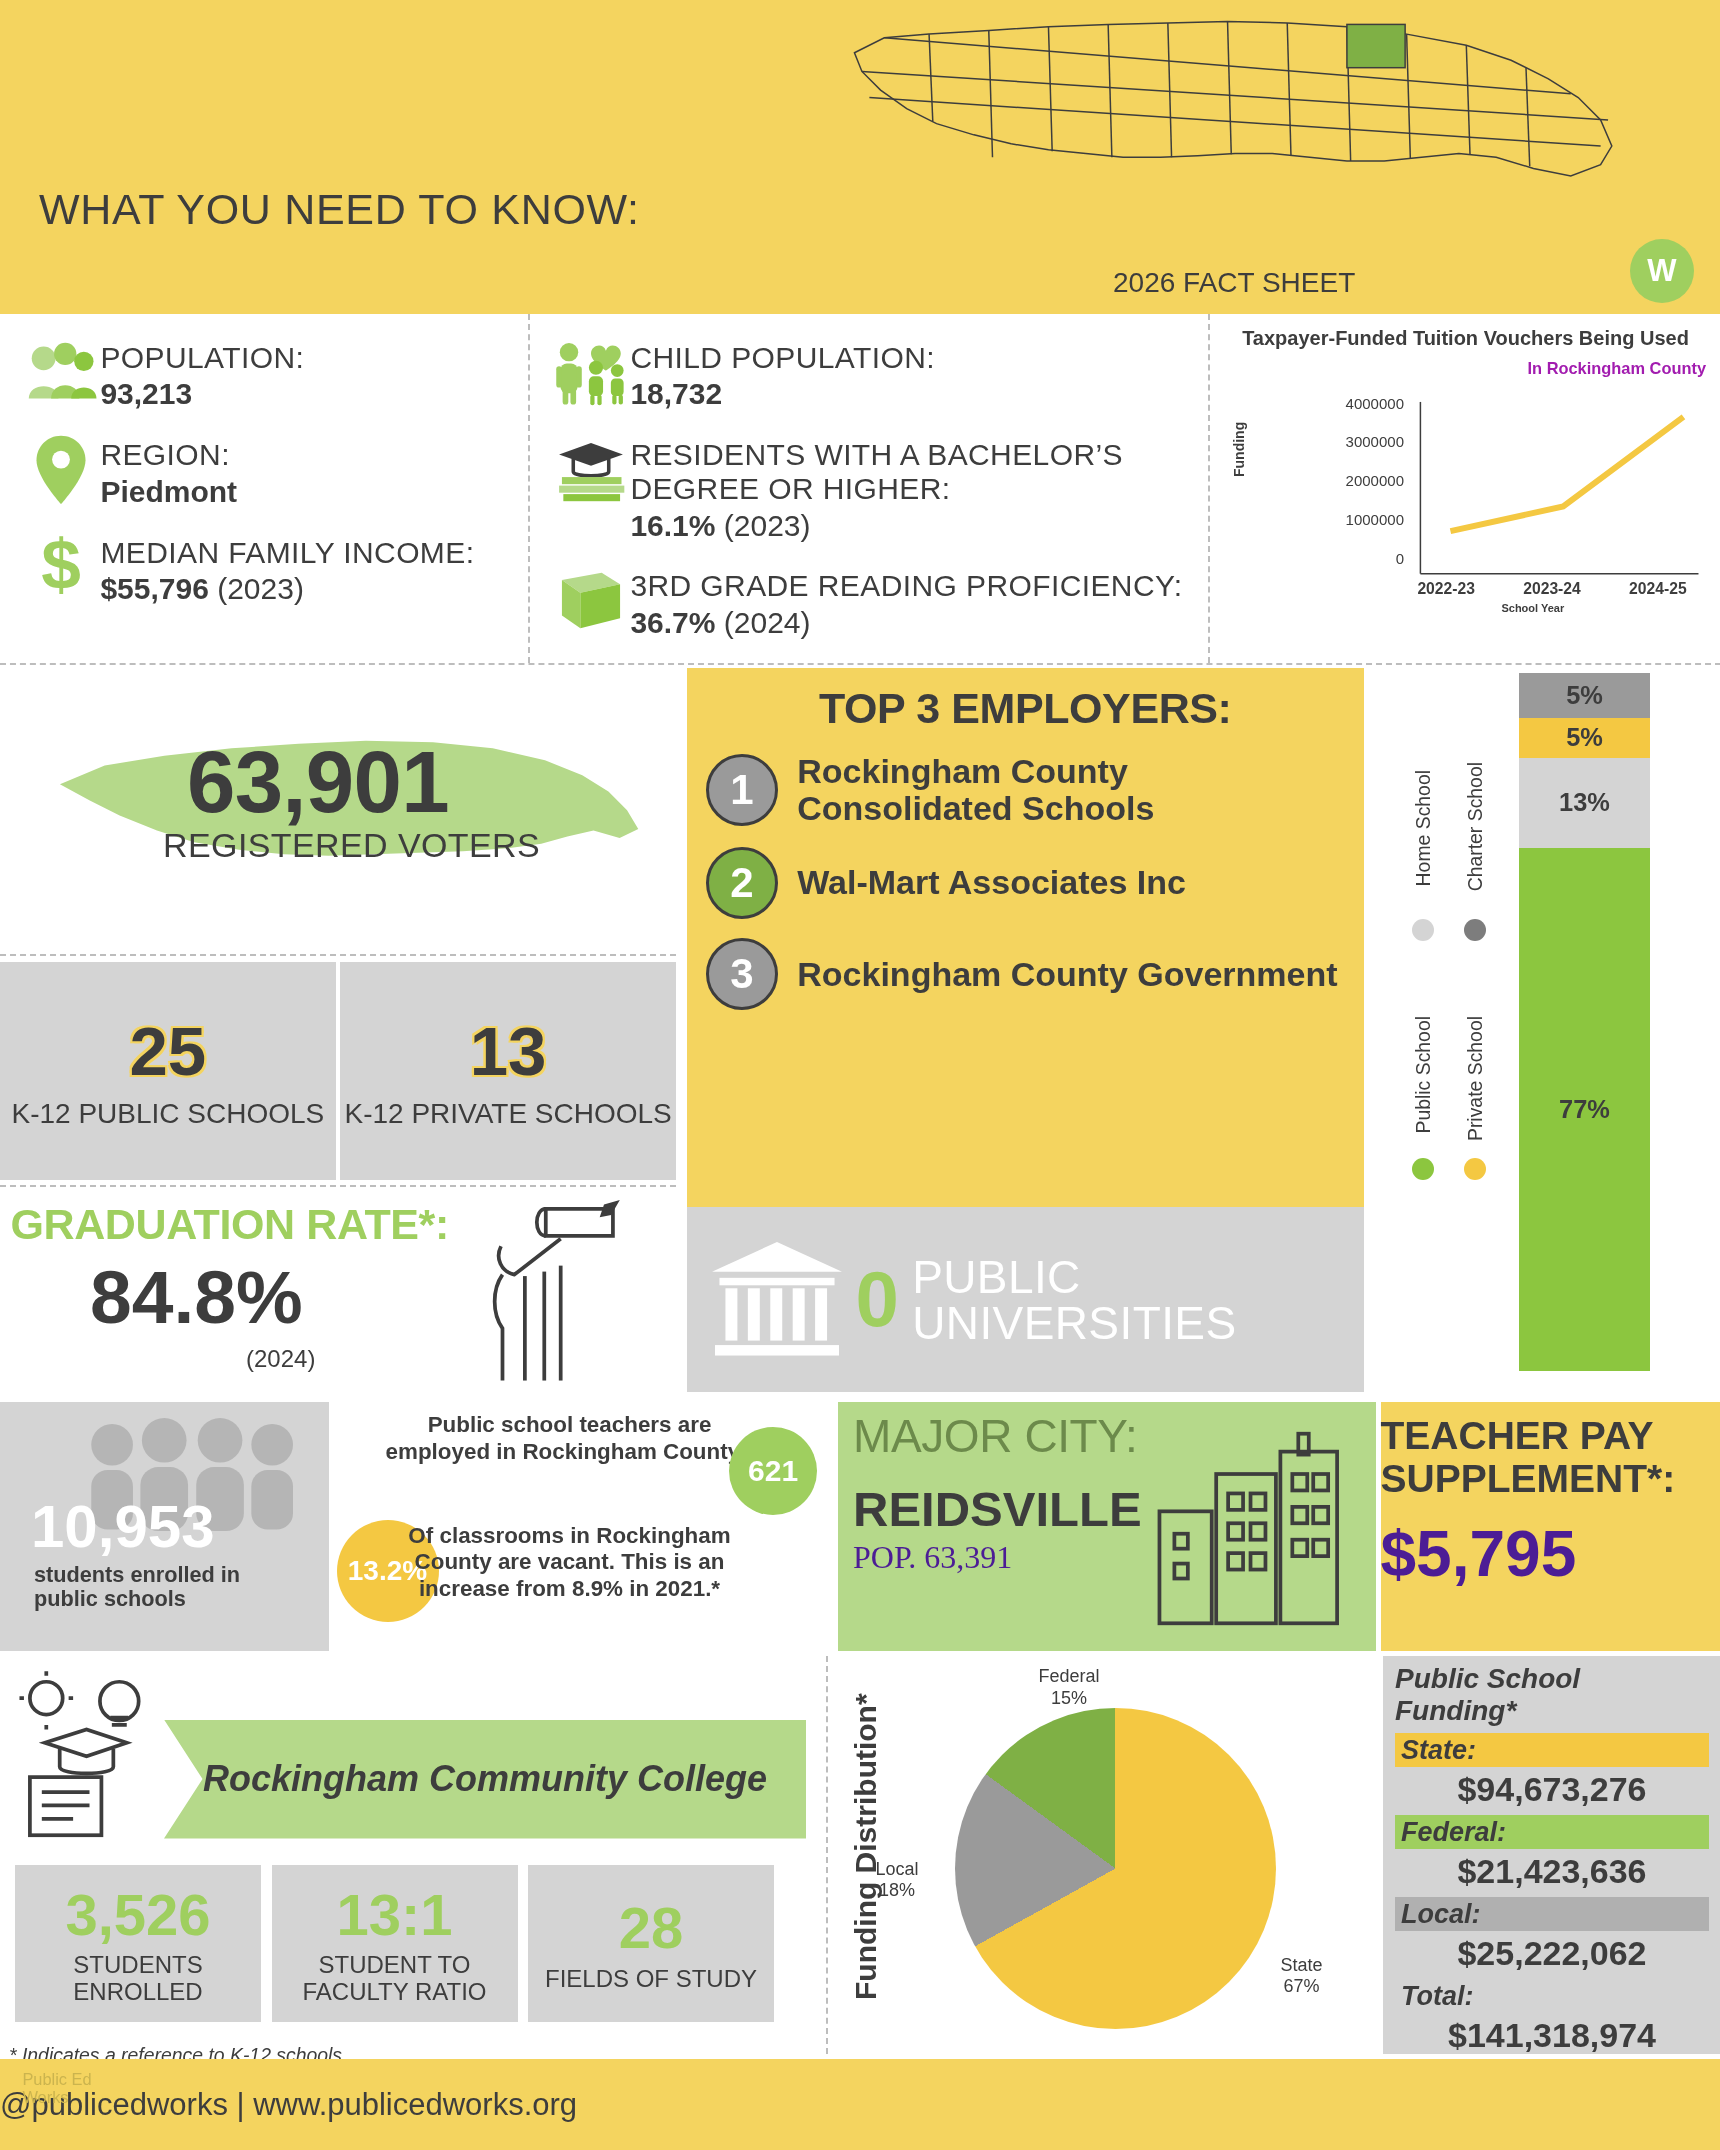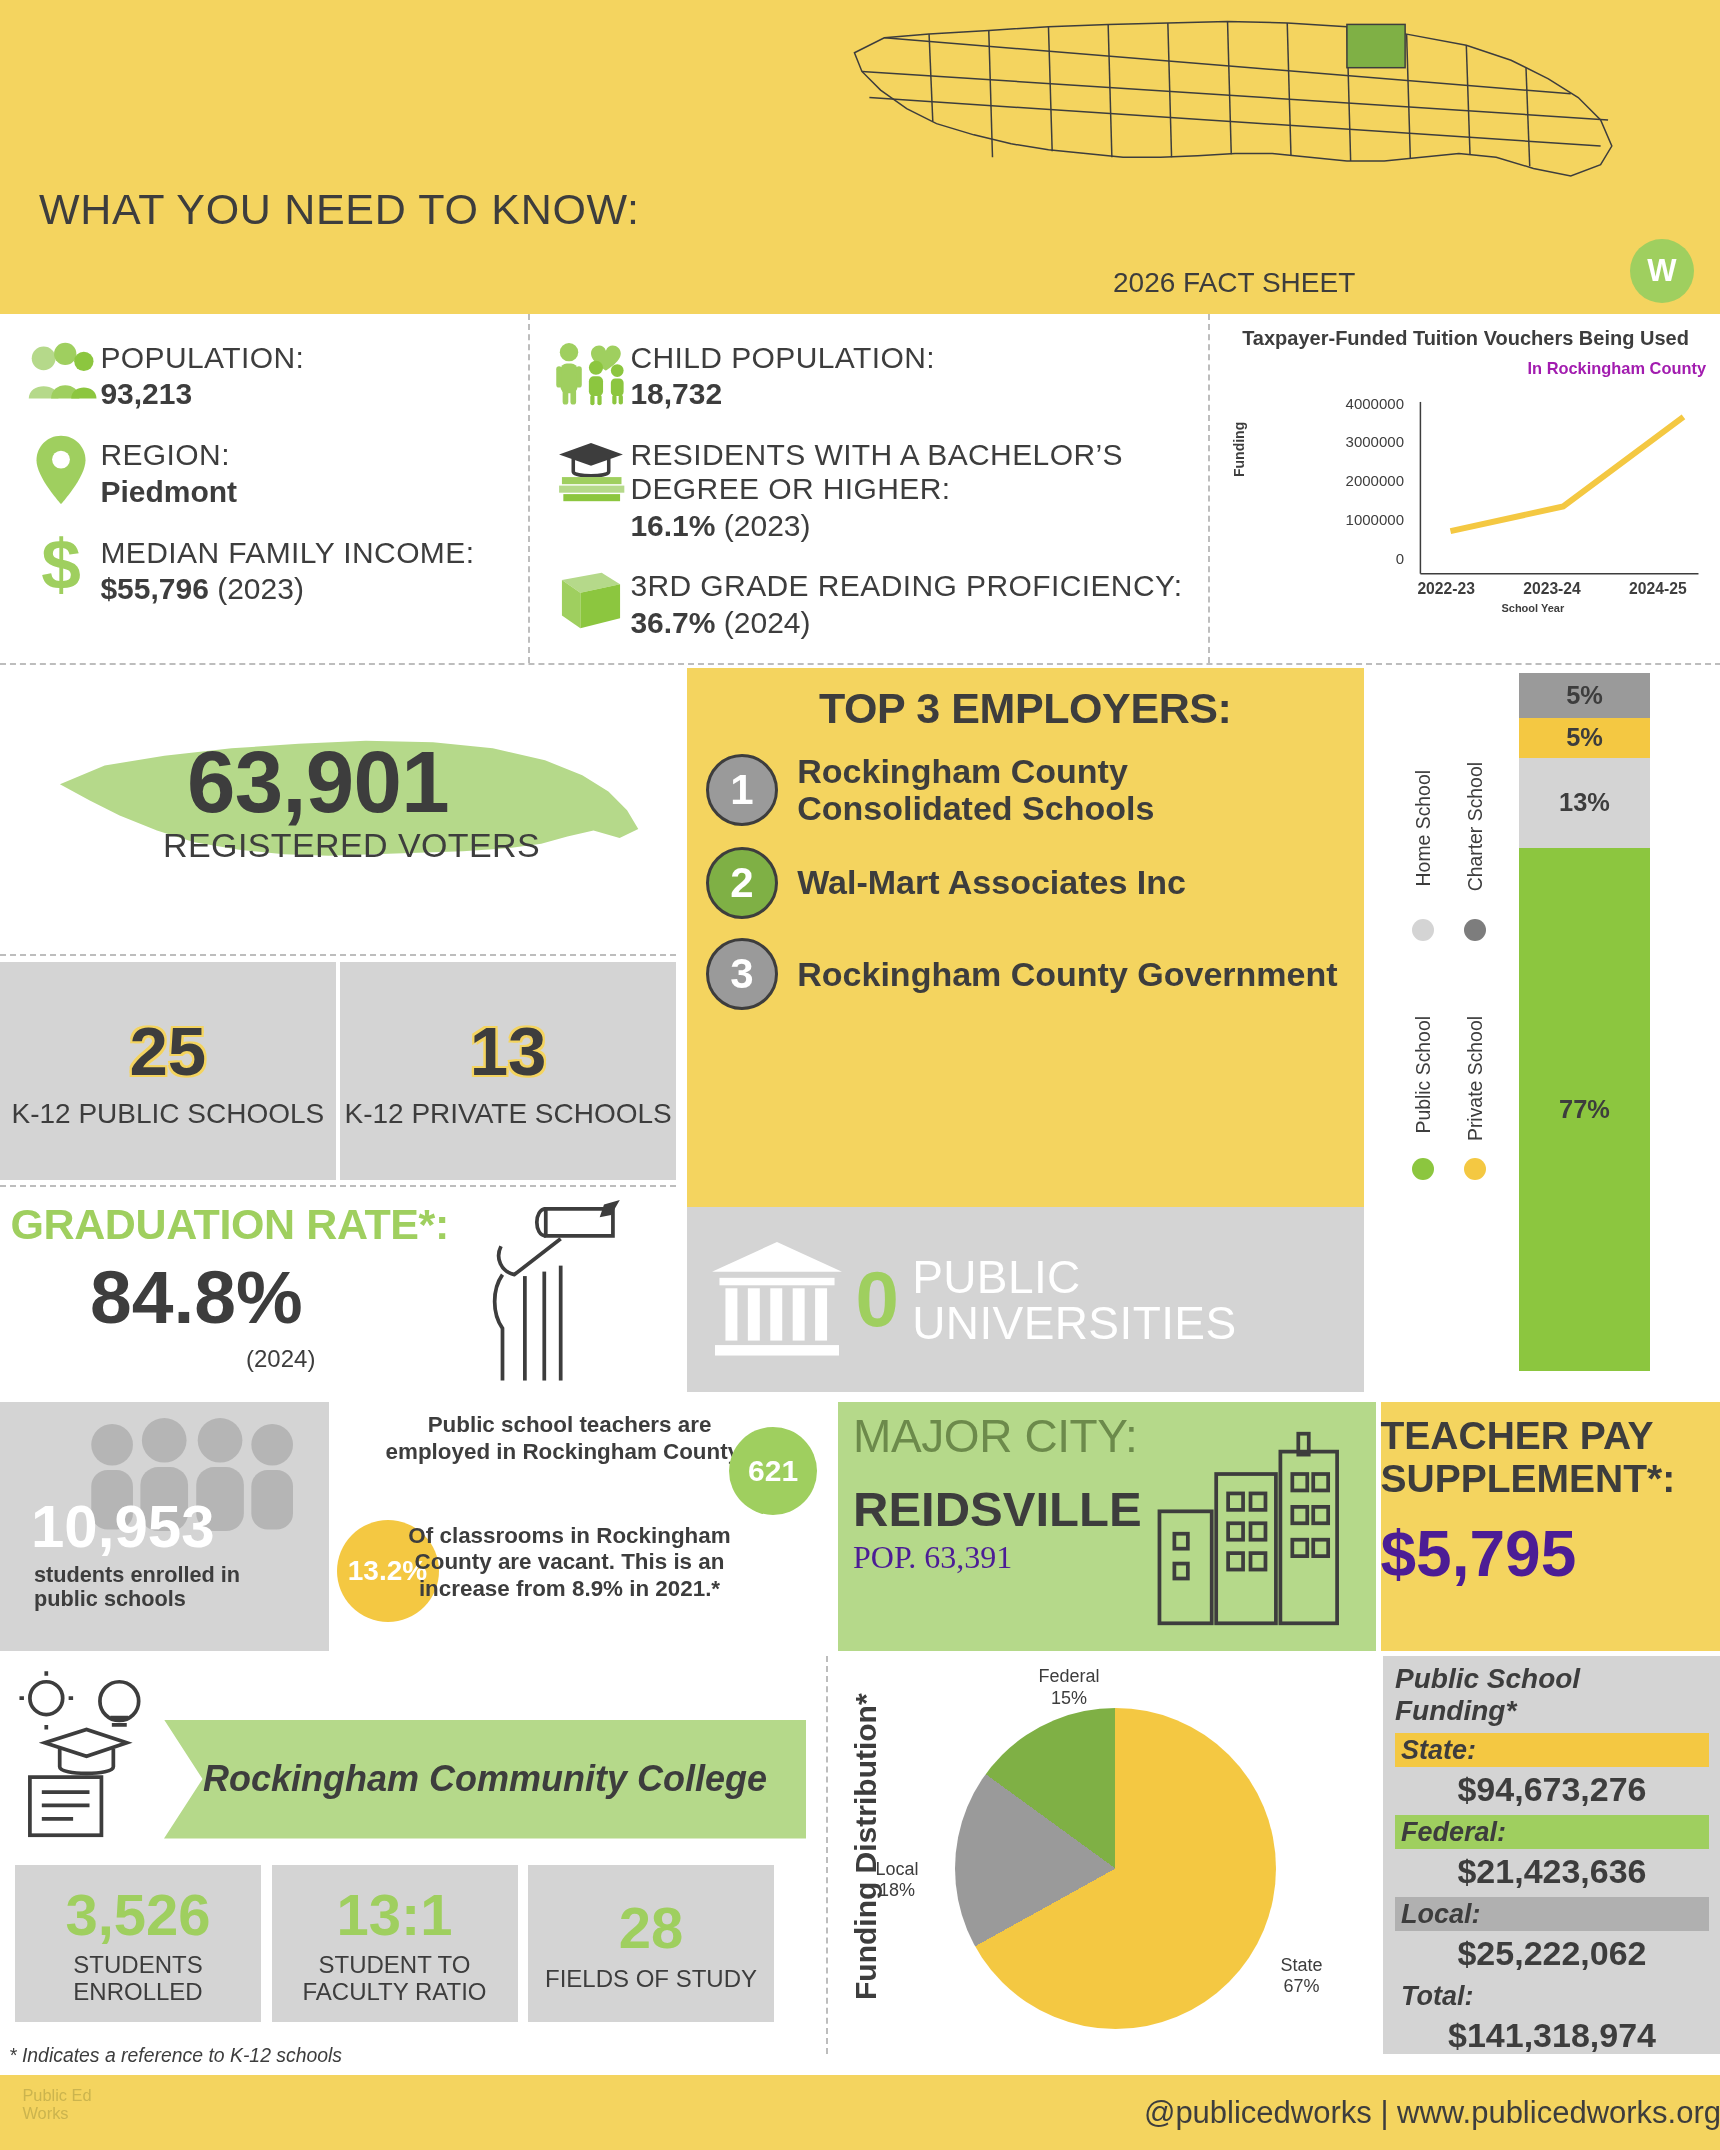--- a/index.html
+++ b/index.html
@@ -621,25 +621,25 @@
     position: absolute;
     left: 9px;
     bottom: 84px;
     font-size: 19.4px;
     font-style: italic;
     color: #3d3d3d;
   }
   .footer {
     position: absolute;
     left: 0; right: 0; bottom: 0;
-    height: 76px;
+    height: 92px;
     background: #f4d45f;
     display: flex;
     align-items: center;
-    justify-content: flex-end;
+    justify-content: flex-start;
     font-size: 31px;
     color: #3d3d3d;
   }
   .footer-logo {
     position: absolute;
     left: 22.4px;
     top: 10.5px;
     font-size: 16.4px;
     color: #cbb44e;
     line-height: 1.1;

